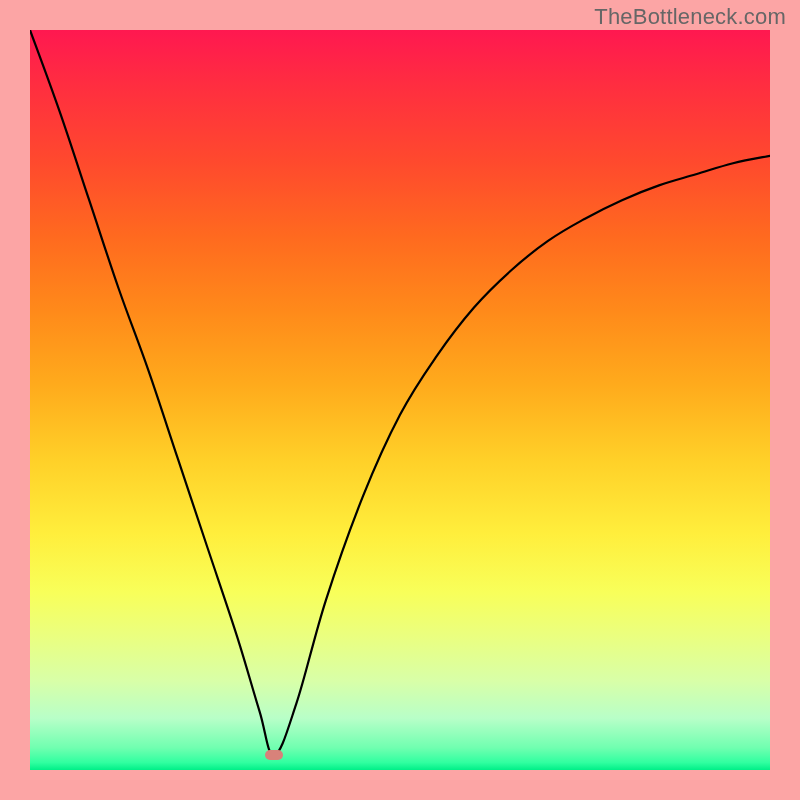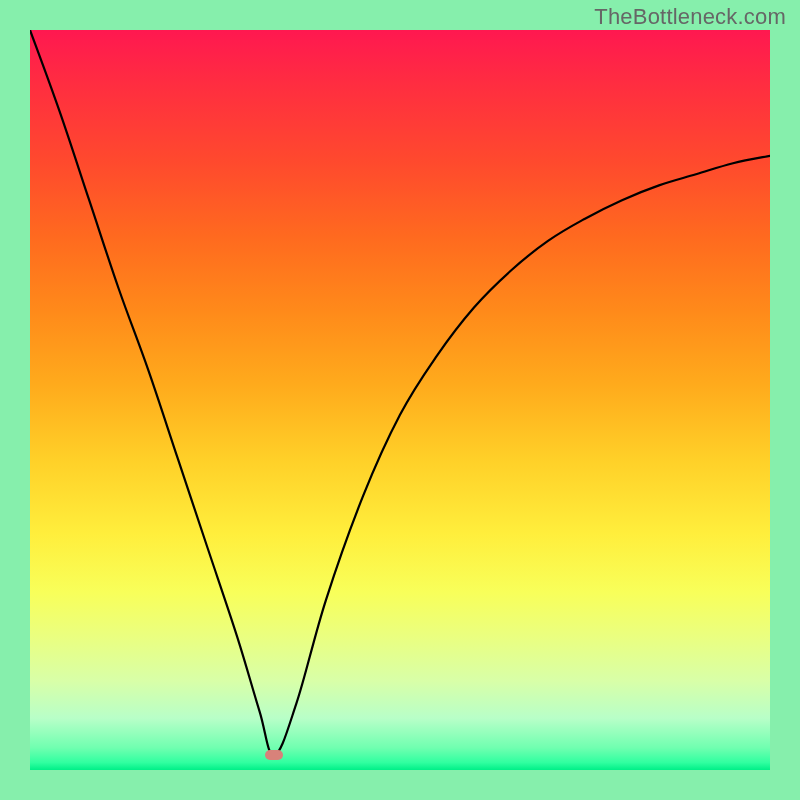--- a/index.html
+++ b/index.html
@@ -6,21 +6,21 @@
 body {
   width: 800px;
   height: 800px;
   background: #000;
   font-family: Arial, Helvetica, sans-serif;
   overflow: hidden;
 }
 .frame {
   width: 800px;
   height: 800px;
-  background: #86efac;
+  background: #fca5a5;
   position: relative;
 }
 .watermark {
   position: absolute;
   top: 4px;
   right: 14px;
   color: #666;
   font-size: 22px;
   font-weight: 400;
   z-index: 10;

